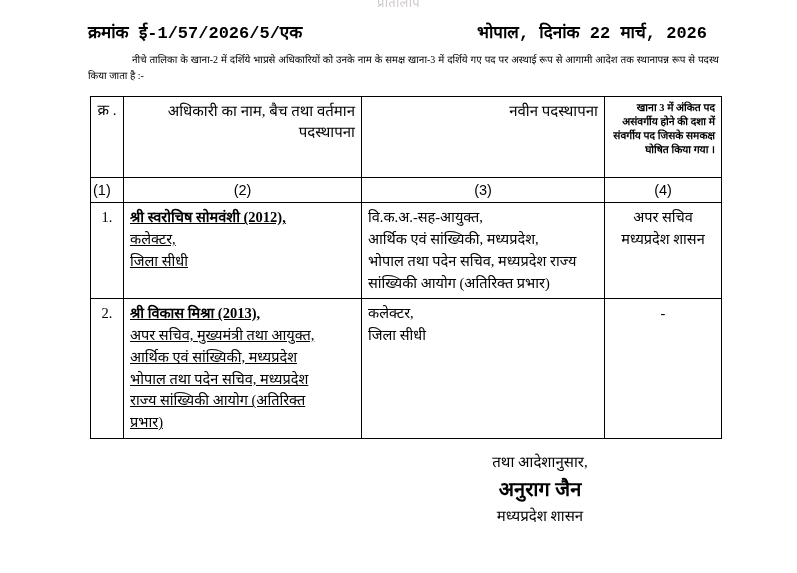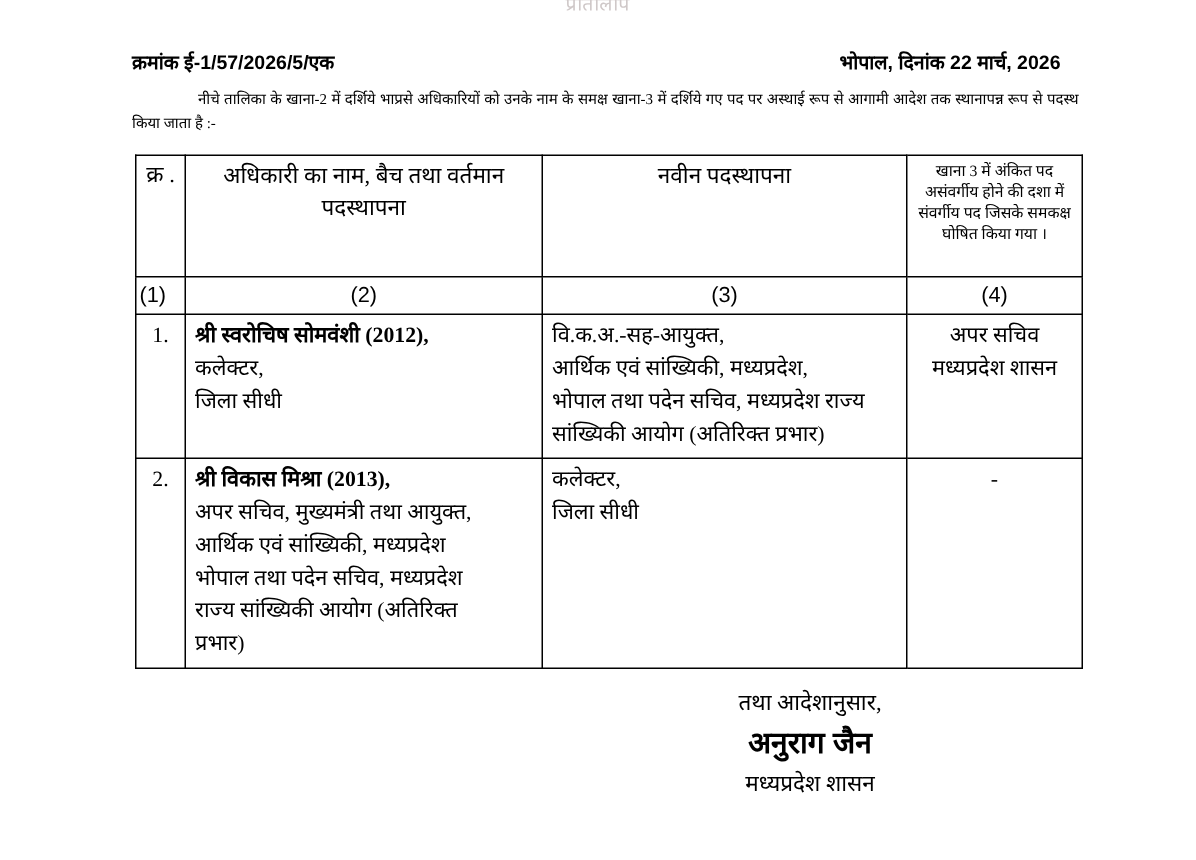--- a/index.html
+++ b/index.html
@@ -15,21 +15,21 @@
     color: #000000;
     overflow: hidden;
     position: relative;
   }
 
   .page {
     position: relative;
     width: 797px;
     height: 573px;
     box-sizing: border-box;
-    padding: 16px 78px 0 88px;
+    padding: 4px 78px 0 88px;
   }
 
   
   .top-clip {
     position: absolute;
     top: -7px;
     left: 0;
     right: 0;
     height: 14px;
     text-align: center;
@@ -39,22 +39,22 @@
     letter-spacing: 0.5px;
   }
 
   
   .head-row {
     display: flex;
     justify-content: space-between;
     align-items: baseline;
     padding-top: 16px;
     font-weight: bold;
-    font-size: 13px;
-    font-family: Liberation Sans, sans-serif;
+    font-size: 17px;
+    font-family: Liberation Mono, monospace;
   }
   .head-row .memo-no { white-space: nowrap; }
   .head-row .place-date {
     white-space: nowrap;
     padding-right: 12px;
     margin-left: 12px;
   }
 
   
   .body-para {
@@ -83,33 +83,33 @@
     font-weight: normal;
   }
 
   col.c1 { width: 33px; }
   col.c2 { width: 238px; }
   col.c3 { width: 243px; }
   col.c4 { width: 117px; }
 
   
   .th-main {
-    text-align: center;
+    text-align: right;
     font-size: 15px;
     font-weight: bold;
     height: 72px;
     vertical-align: top;
     line-height: 1.35;
     padding-top: 5px;
     font-family: "Liberation Serif", "DejaVu Serif", serif;
   }
   .th-main.small {
     font-size: 10.5px;
     line-height: 1.32;
-    font-weight: normal;
+    font-weight: bold;
   }
   .th-serial {
     font-size: 15px;
     font-weight: bold;
     line-height: 1.3;
   }
 
   
   .num-row td {
     text-align: center;
@@ -125,21 +125,21 @@
     font-size: 14.5px;
     line-height: 1.5;
     padding: 5px 7px 9px 7px;
   }
   .data-row td.sno {
     text-align: center;
     font-size: 14.5px;
     padding-left: 2px;
     padding-right: 2px;
   }
-  .data-row td.col2 { text-align: justify; text-justify: inter-word; }
+  .data-row td.col2 { text-align: justify; text-justify: inter-word; text-decoration: underline; }
   .data-row td.col3 { text-align: justify; text-justify: inter-word; }
   .data-row td.col4 { text-align: center; margin-top: 15px; }
 
   .r1 { height: 96px; }
   .r2 { height: 140px; }
 
   .name-bold {
     font-weight: bold;
     display: block;
   }

